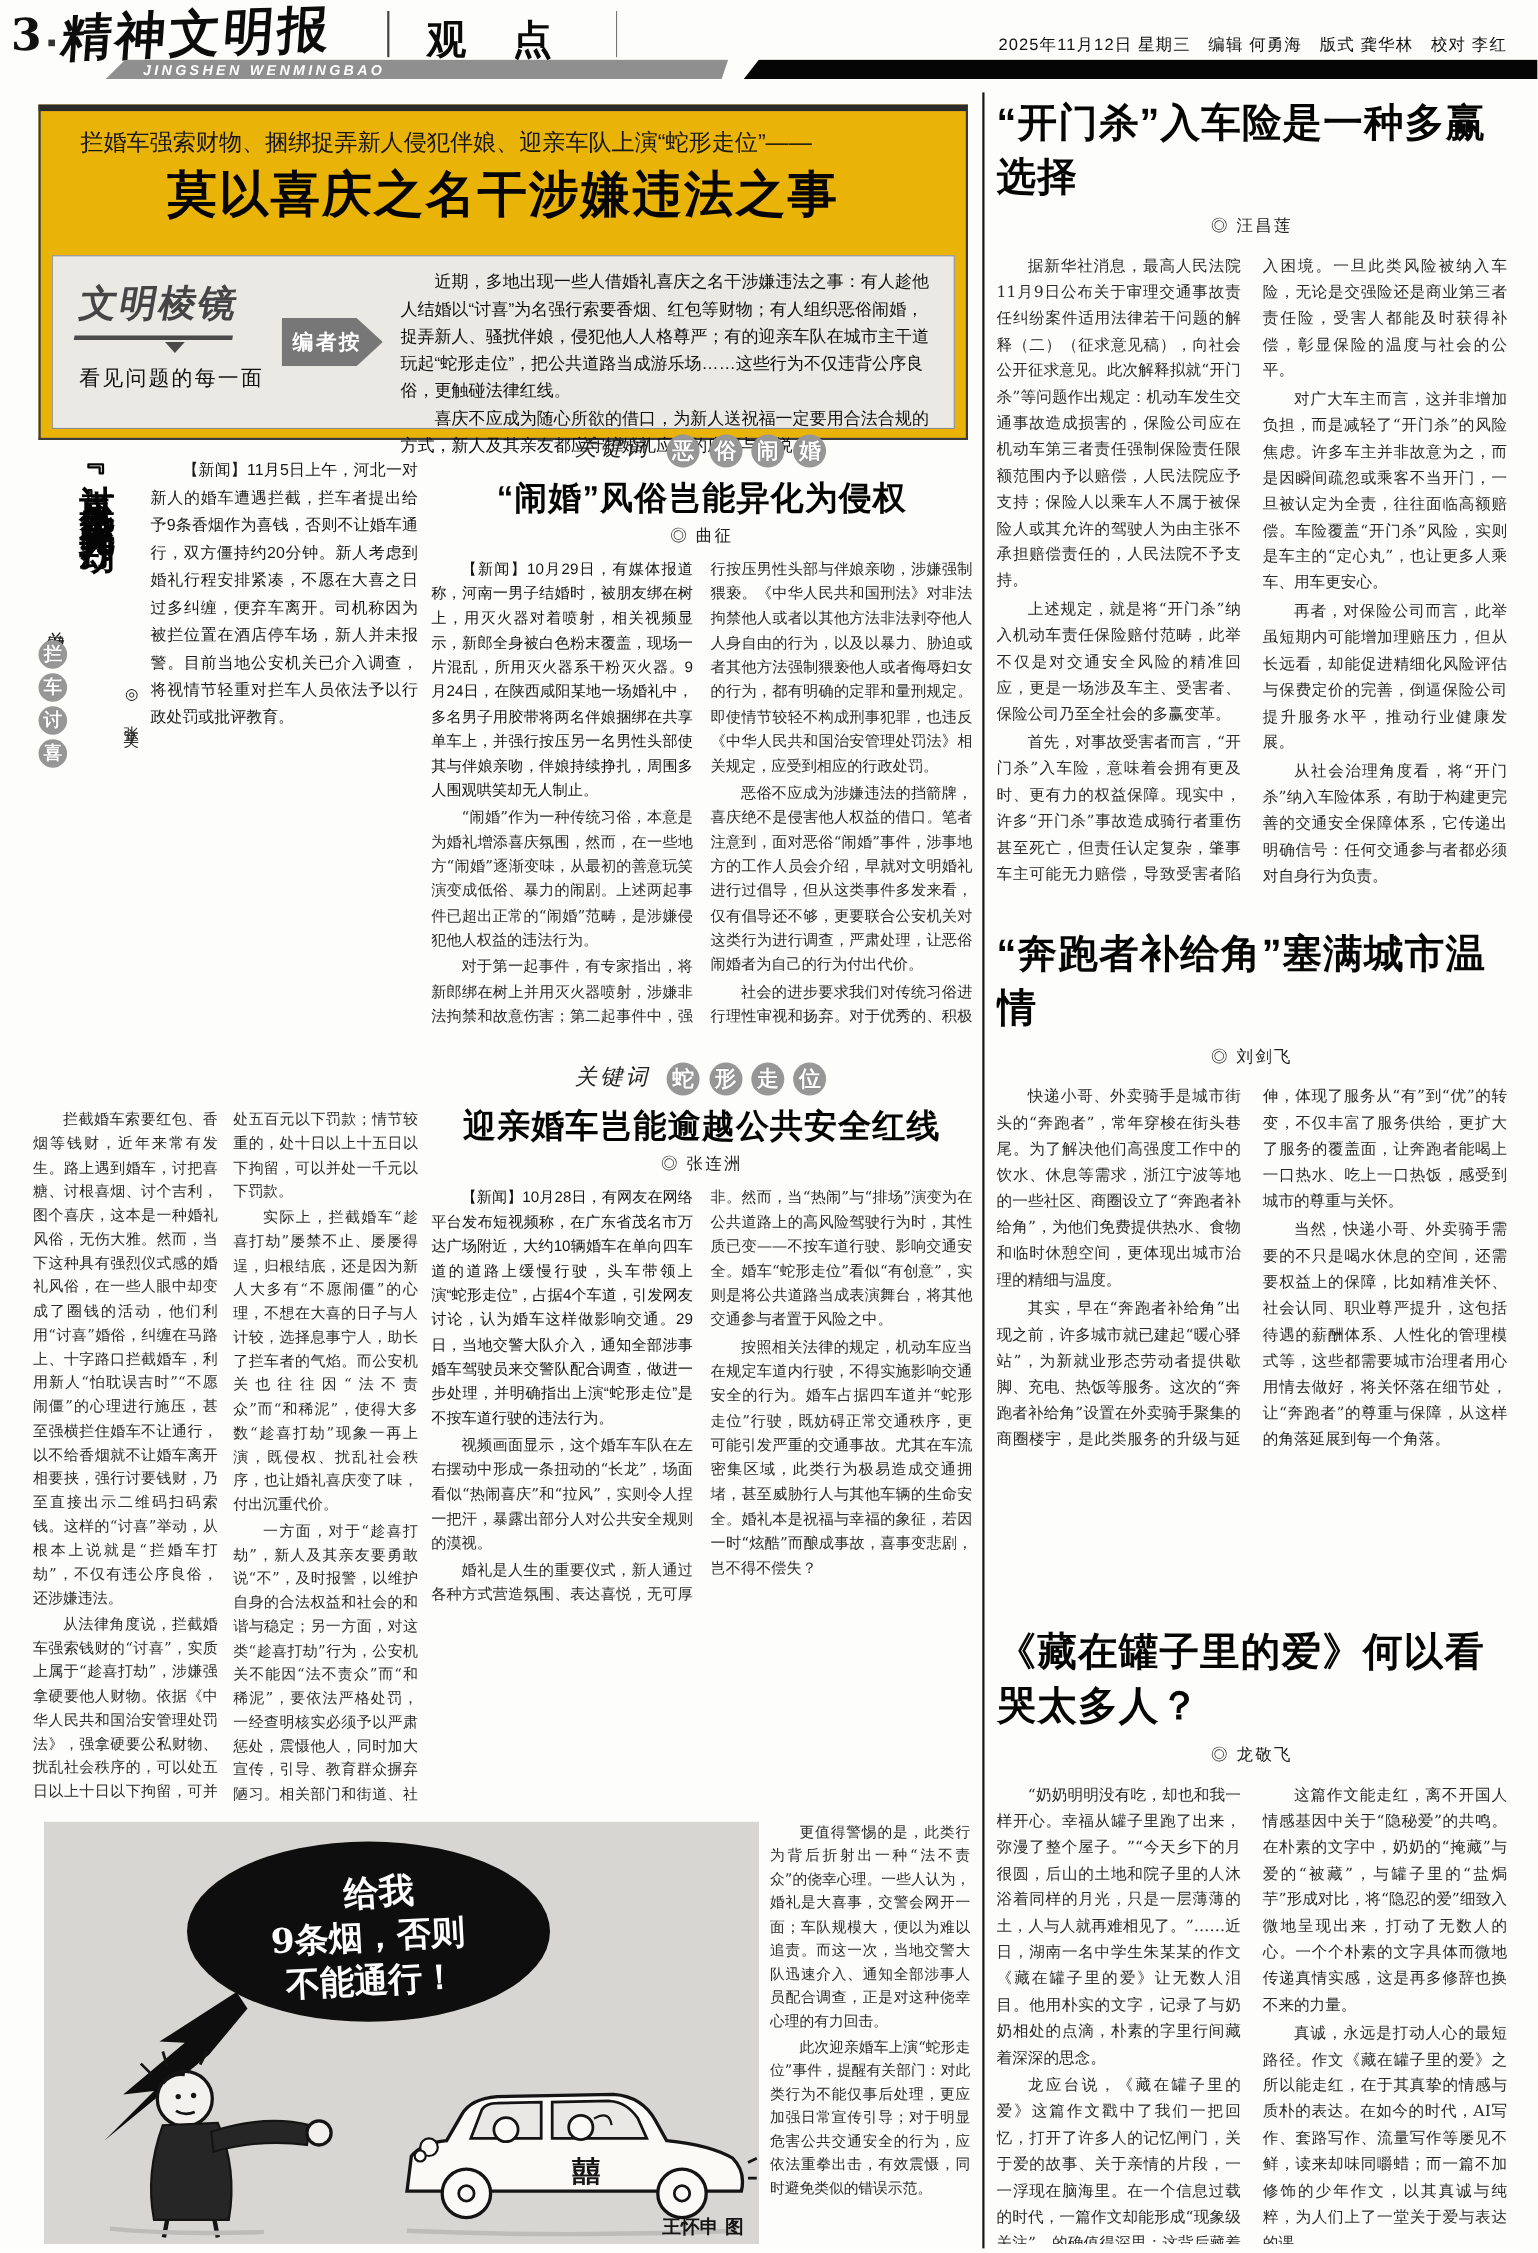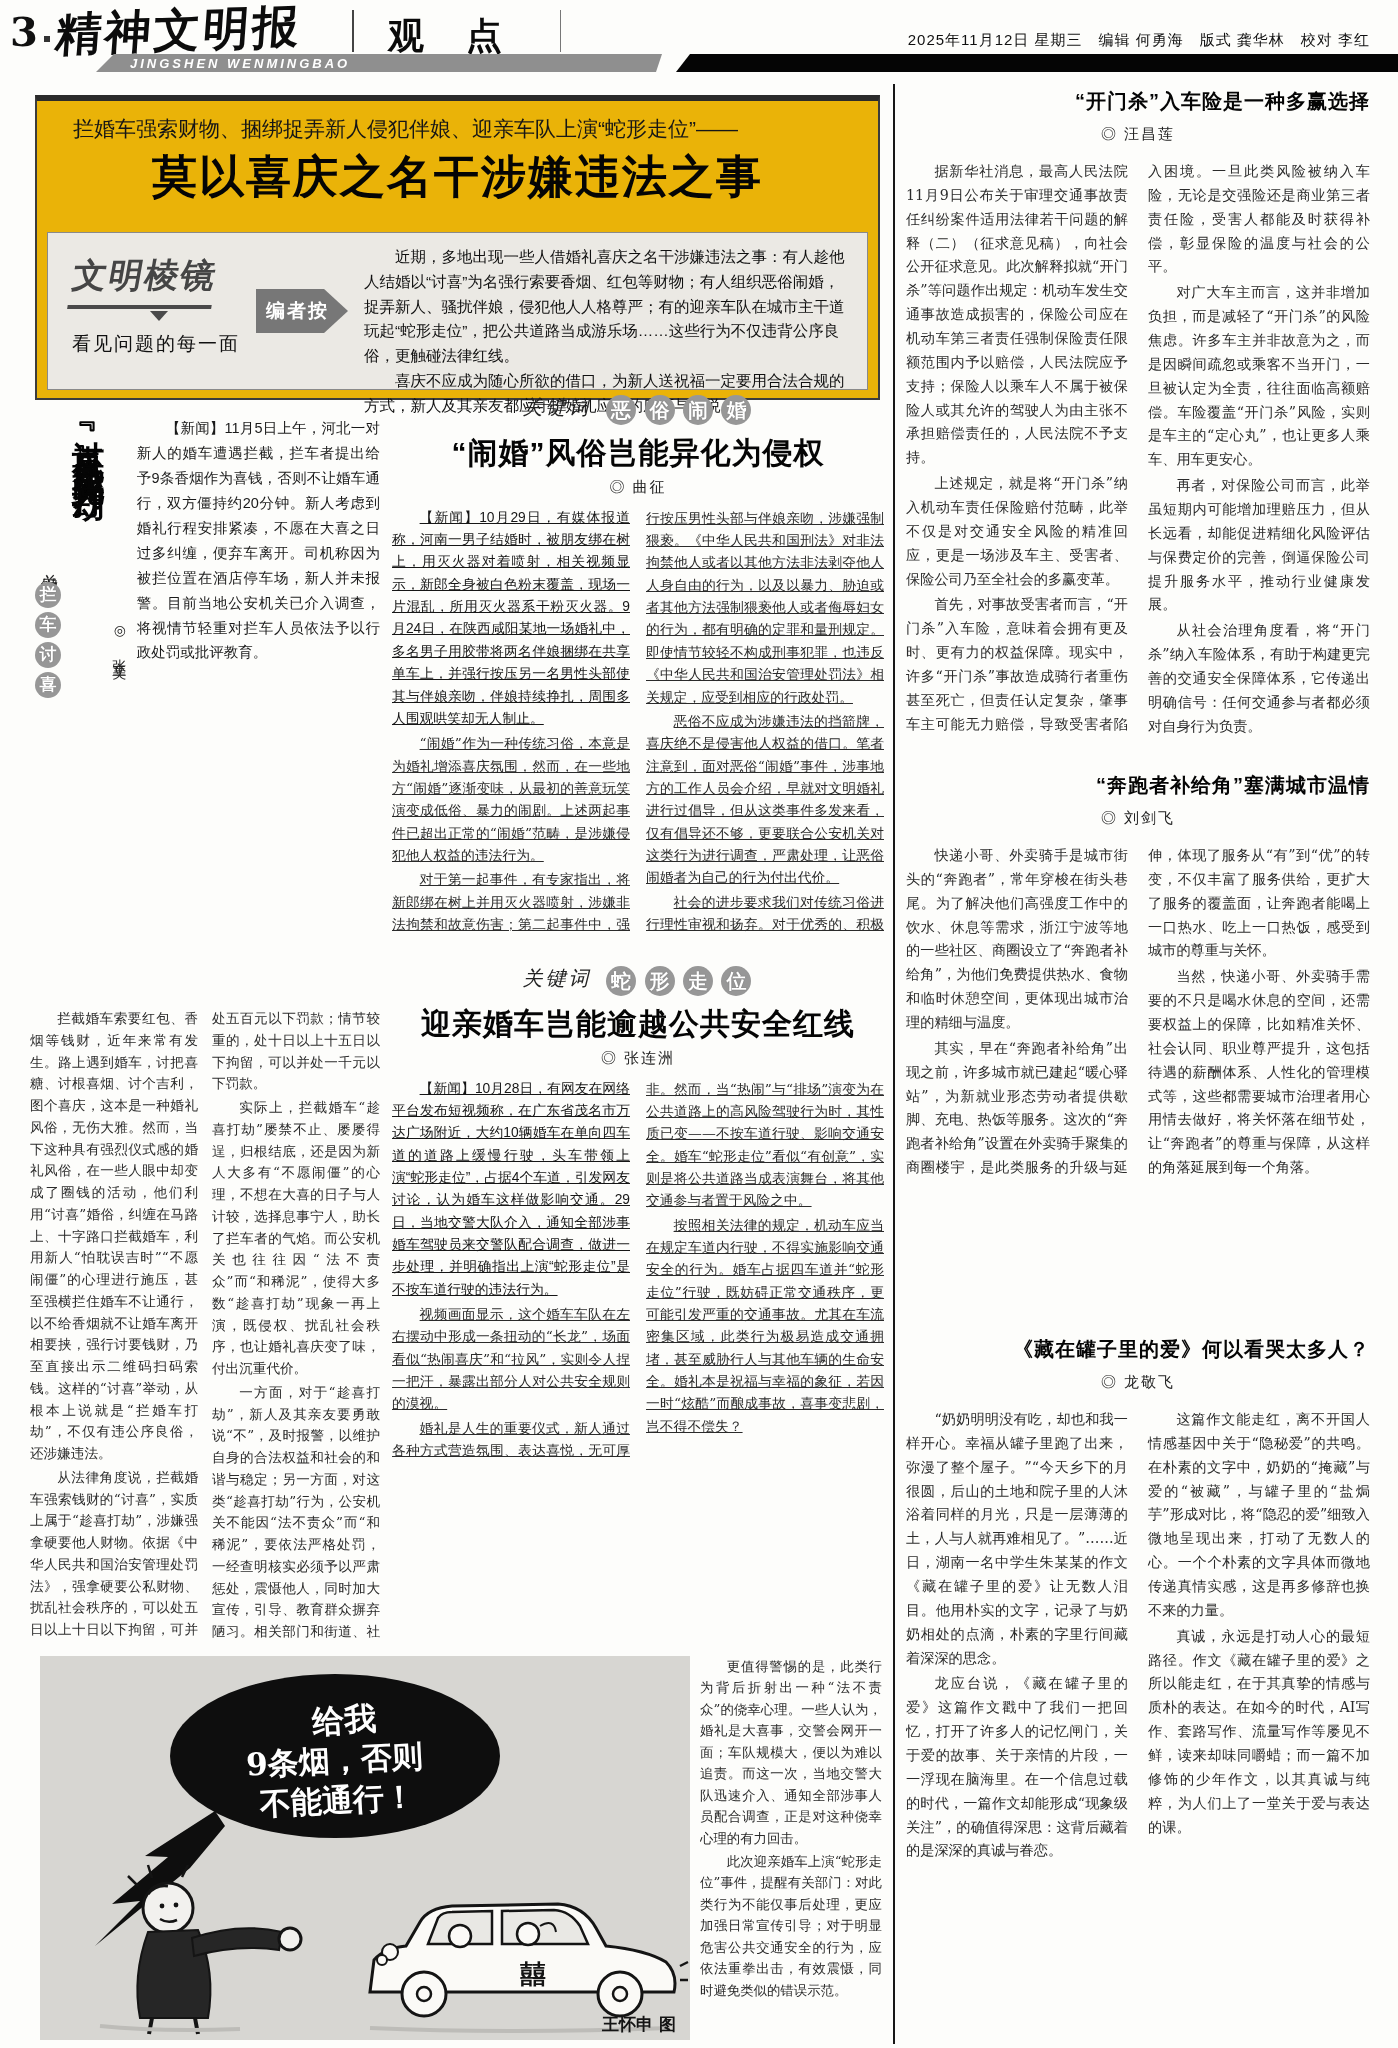--- a/index.html
+++ b/index.html
@@ -67,38 +67,38 @@
              font-family:"DejaVu Serif",serif; font-size:13.6px; line-height:1.6; color:#2b2b2b; text-align:justify; }
   .ta-body p { text-indent:2em; margin-bottom:2px; }
 
   
   .colB { position:absolute; left:392px; top:394px; width:492px; height:1244px; overflow:hidden; }
   .bhead { text-align:center; font-size:30px; font-weight:900; color:#050505; margin:8px 0 4px; letter-spacing:1px; }
   .bauthor { text-align:center; font-size:15px; color:#222; margin-bottom:10px; letter-spacing:2px; }
   .bbody { column-count:2; column-gap:16px; font-family:"DejaVu Serif",serif; font-size:13.8px; line-height:1.62;
            color:#2b2b2b; text-align:justify; overflow:hidden; }
   .bbody .newslead { font-family:"Liberation Sans",sans-serif; color:#161616; }
-  .bbody p { text-indent:2em; margin-bottom:2px;text-decoration:underline; }
+  .bbody p { text-indent:2em; margin-bottom:2px; }
   .bbody-naohun { height:442px; }
   .bbody-shexing { height:486px; }
   .artgap { height:16px; }
 
   
   .cartoon { position:absolute; left:40px; top:1656px; width:650px; height:384px; }
   .cartoon svg { display:block; }
 
   
   .contcol { position:absolute; left:700px; top:1656px; width:182px; height:384px; overflow:hidden;
              font-family:"DejaVu Serif",serif; font-size:13.4px; line-height:1.6; color:#2b2b2b; text-align:justify; }
   .contcol p { text-indent:2em; margin-bottom:2px; }
 
   
   .rregion { position:absolute; left:906px; top:88px; width:464px; height:1952px; overflow:hidden; }
   .rart { margin-bottom:24px; }
-  .rhead { text-align:right; font-size:20px; font-weight:900; color:#050505; letter-spacing:1px; }
+  .rhead { text-align:left; font-size:36px; font-weight:900; color:#050505; letter-spacing:1px; }
   .rauthor { text-align:center; font-size:15px; color:#222; margin:10px 0 16px; letter-spacing:2px; }
   .rbody { column-count:2; column-gap:20px; font-family:"DejaVu Serif",serif; font-size:14.2px; line-height:1.68;
            color:#2b2b2b; text-align:justify; overflow:hidden; }
   .rbody p { text-indent:2em; margin-bottom:2px; }
   .rbody-1 { height:588px; }
   .rbody-2 { height:468px; }
   .rbody-3 { height:560px; }
 </style>
 </head>
 <body>

